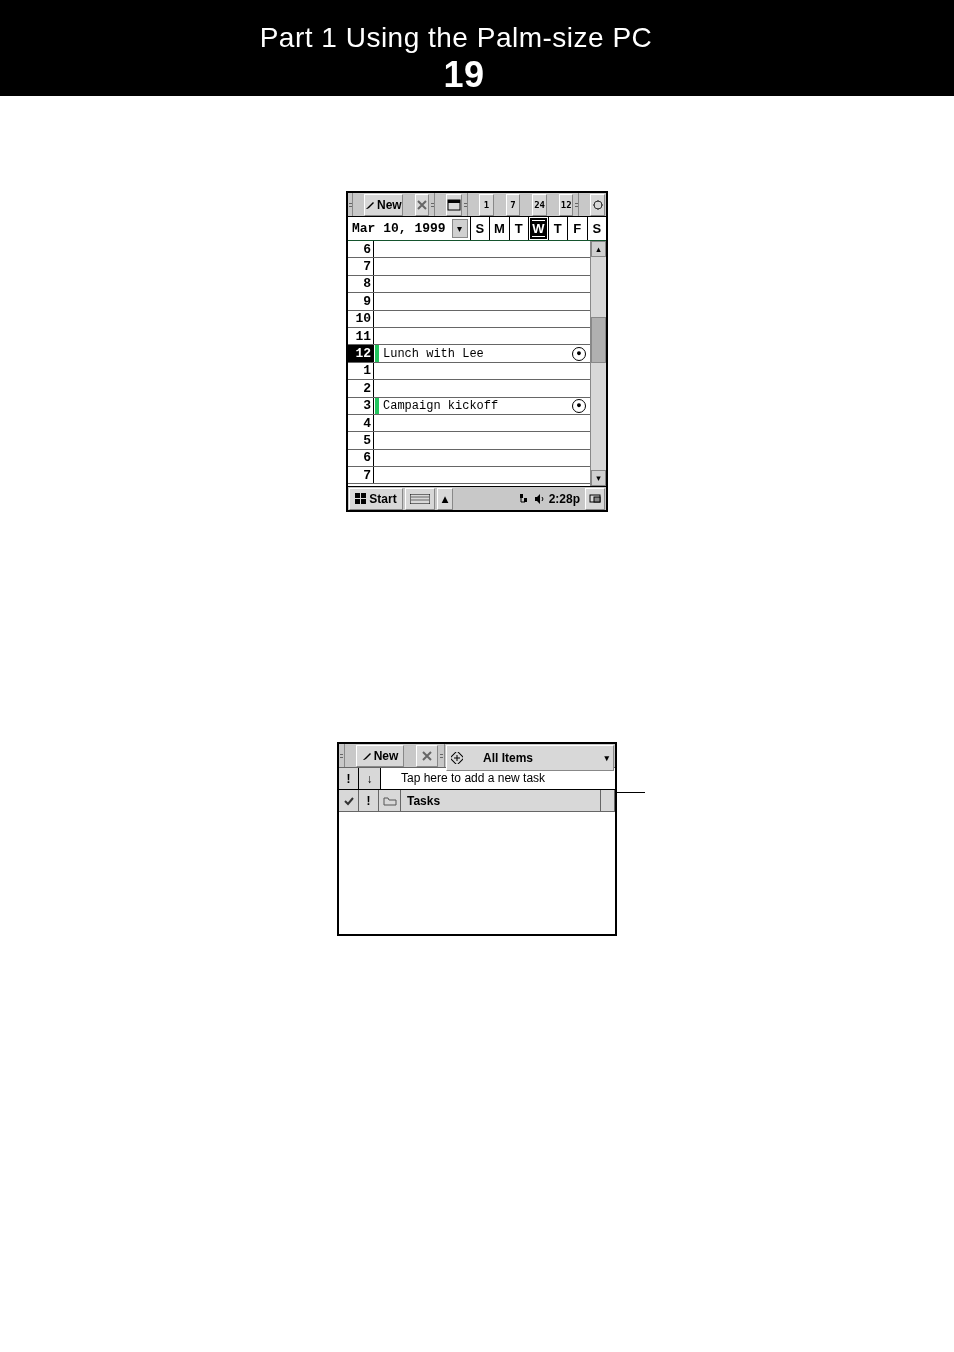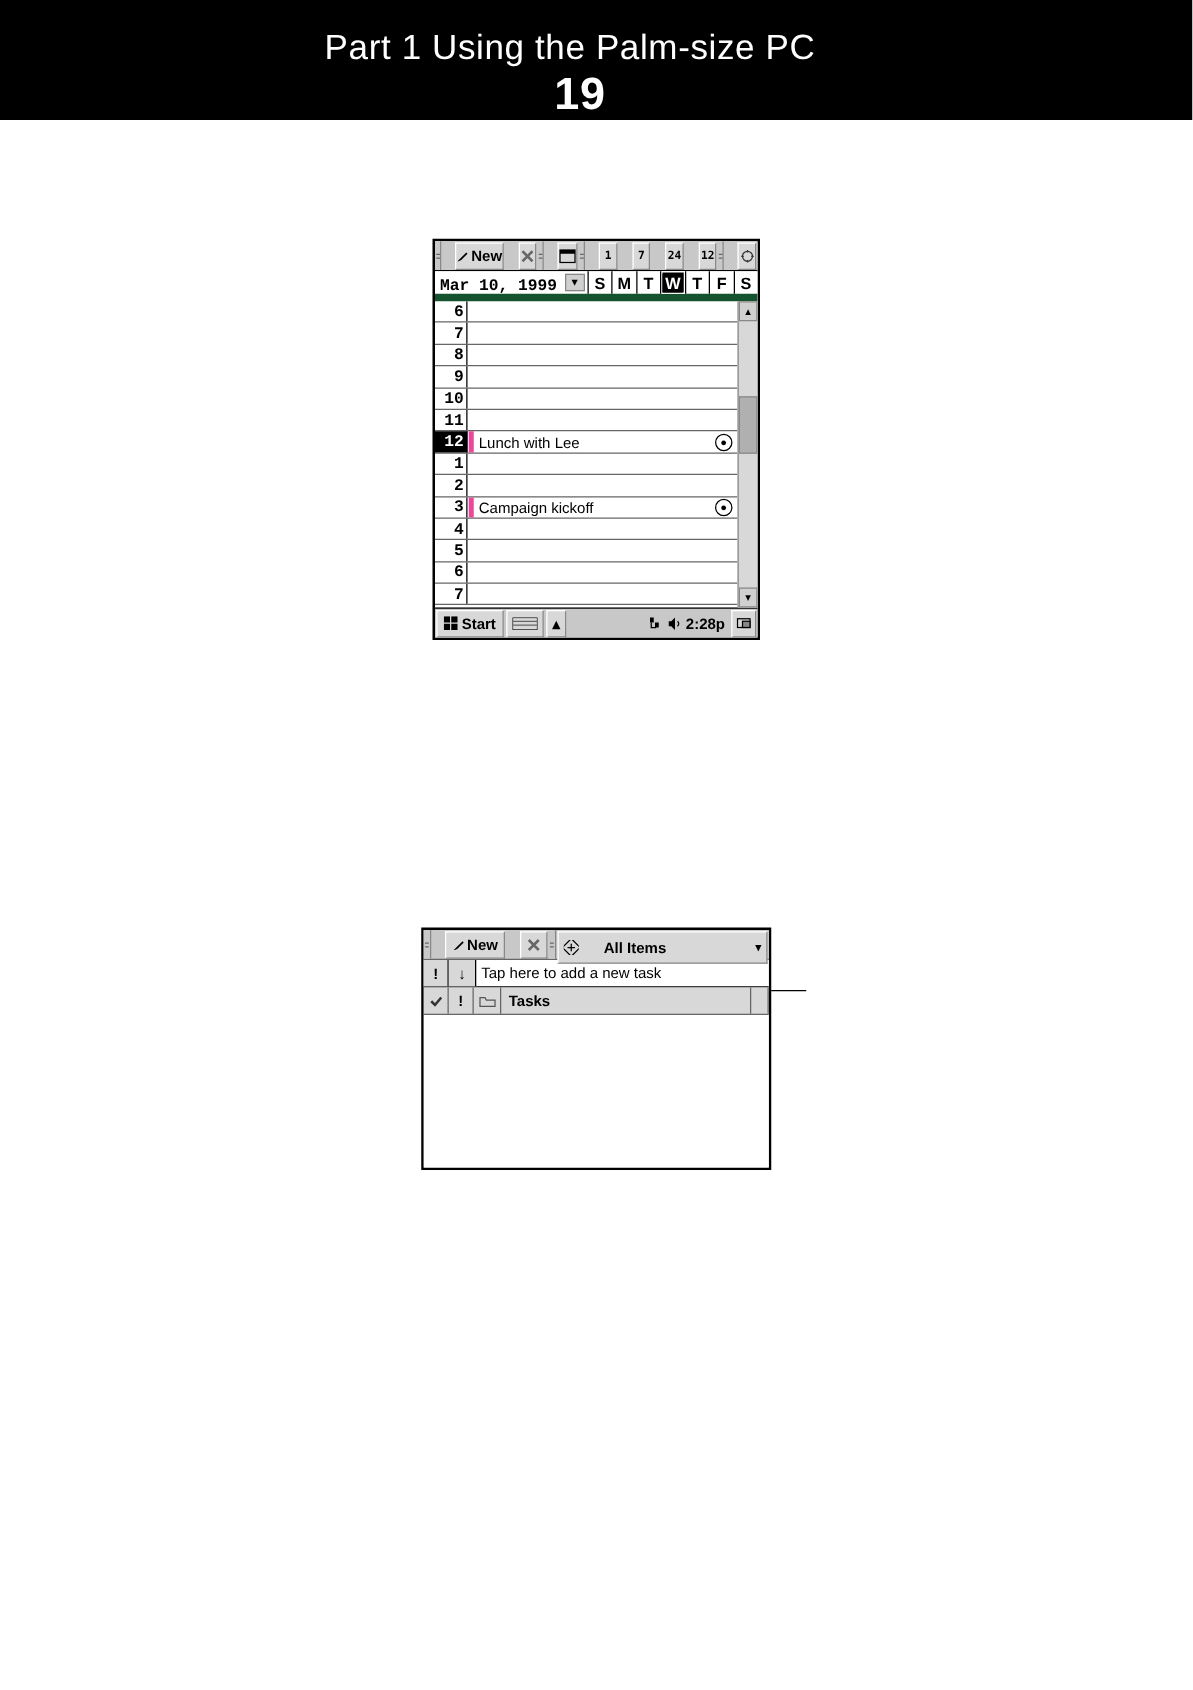--- a/index.html
+++ b/index.html
@@ -18,36 +18,36 @@
   .tb-sep { width: 6px; background: #c8c8c8; border-right: 1px solid #888; display:flex; flex-direction:column; justify-content:center; gap:2px; padding-left:1px;}
   .tb-sep span{height:1px;background:#666;width:3px;display:block;}
   .tb-btn { background: #d8d8d8; border: 1px solid #888; border-top-color:#fff; border-left-color:#fff; display: flex; align-items: center; justify-content: center; font-weight: 700; font-size: 12px; height: 22px; margin:1px 1px 0 11px; }
   .tb-new { width: 48px; gap:2px; }
   .tb-x { width: 22px; }
   .tb-ico { width: 22px; }
   .tb-mini { width: 22px; font-size: 9px; font-family: monospace; }
   .tb-last { width: 22px; }
   .arrow { font-size: 10px; }
 
-  .datebar { display: flex; height: 24px; align-items: stretch; border-bottom: 6px solid #14532d; background:#fff;}
+  .datebar { display: flex; height: 24px; align-items: stretch; border-bottom: 1px solid #14532d; background:#fff;}
   .date-lbl { font-family: "Courier New", monospace; font-weight: 700; font-size: 13px; padding: 4px 4px 0 4px; flex: 0 0 auto; white-space: pre; }
   .date-dd { width: 16px; background:#d0d0d0; border:1px solid #888; display:flex; align-items:center; justify-content:center; font-size:9px; margin:2px;}
   .dow { display: flex; flex: 1; }
   .dow div { flex: 1; display: flex; align-items: center; justify-content: center; font-weight: 700; font-size: 13px; border-left: 1px solid #000; }
   .dow .sel { background:#fff; position:relative; }
   .dow .sel::before{ content:""; position:absolute; inset:1px; border:2px solid #000;}
   .dow .sel span{position:relative;background:#000;color:#fff;padding:0 2px;}
 
   .body-cal { display: flex; height: 245px; }
   .hours { flex: 1; overflow: hidden; }
   .hr-row { display: flex; height: 17.4px; align-items: stretch; border-bottom: 1px solid #666; }
   .hr-lbl { width: 26px; text-align: right; font-family: "Courier New", monospace; font-weight: 700; font-size: 13px; padding-right: 2px; border-right: 1px solid #000; display:flex;align-items:center;justify-content:flex-end;}
   .hr-lbl.sel { background:#000; color:#fff; }
   .hr-evt { flex: 1; display:flex; align-items:center; padding-left:4px; font-size:12px; }
-  .hr-evt.has { border-left: 4px solid #ec4899; margin-left:1px;}
+  .hr-evt.has { border-left: 4px solid #22c55e; margin-left:1px;font-family:Liberation Mono, monospace;}
   .evt-ico { margin-left:auto; margin-right:4px; width:14px;height:14px;border:1px solid #000;border-radius:50%;display:flex;align-items:center;justify-content:center;font-size:9px;}
   .sbar { width: 16px; background: #d8d8d8; border-left: 1px solid #888; display: flex; flex-direction: column; }
   .sbar-btn { height: 16px; background:#d0d0d0; border:1px solid #888; display:flex;align-items:center;justify-content:center;font-size:9px;}
   .sbar-thumb { background:#b0b0b0; border:1px solid #888; margin:0;}
   .sbar-track { flex:1; }
   .taskbar { display:flex; height:24px; border-top:1px solid #000; background:#c8c8c8; align-items:stretch;}
   .task-btn { background:#d8d8d8; border:1px solid #888; border-top-color:#fff;border-left-color:#fff; display:flex;align-items:center;justify-content:center;font-weight:700;font-size:12px;height:22px;margin:1px;}
   .task-start{width:54px;gap:2px;text-align:center;}
   .task-kbd{width:30px;}
   .task-up{width:16px;}
@@ -58,21 +58,21 @@
 
   
   .win-tasks { width: 280px; }
   .win-tasks-wrap{position:relative;}
   .tb2 { display:flex; height:24px; background:#c8c8c8; border-bottom:1px solid #666;}
   .cat-dd{ flex:1; background:#d8d8d8; border:1px solid #888; border-top-color:#fff;border-left-color:#fff; display:flex; align-items:center; padding:12px 4px; font-weight:700; font-size:12px; gap:20px; margin:1px;}
   .cat-dd .dd-arrow{margin-left:auto;font-size:9px;}
   .row2 { display:flex; height:22px; border-bottom:1px solid #000; background:#fff;}
   .cell-sm { width:20px; border-right:1px solid #000; display:flex;align-items:center;justify-content:center;font-weight:700;font-size:12px; background:#d8d8d8;}
   .cell-sm.wide{width:22px;}
-  .cell-prompt { flex:1; padding:3px 4px; font-size:12px; }
+  .cell-prompt { flex:1; padding:3px 20px; font-size:12px; }
   .callout{position:absolute;right:-28px;top:50px;width:28px;height:1px;background:#000;}
   .row3{display:flex;height:22px;border-bottom:1px solid #666;background:#d8d8d8;}
   .hdr-cell{border-right:1px solid #666;display:flex;align-items:center;justify-content:center;font-weight:700;font-size:12px;}
   .hdr-chk{width:20px;}
   .hdr-pri{width:20px;}
   .hdr-fld{width:22px;}
   .hdr-tasks{flex:1;justify-content:flex-start;padding-left:6px;}
   .hdr-sb{width:14px;}
   .tasks-body{height:122px;background:#fff;}
 

